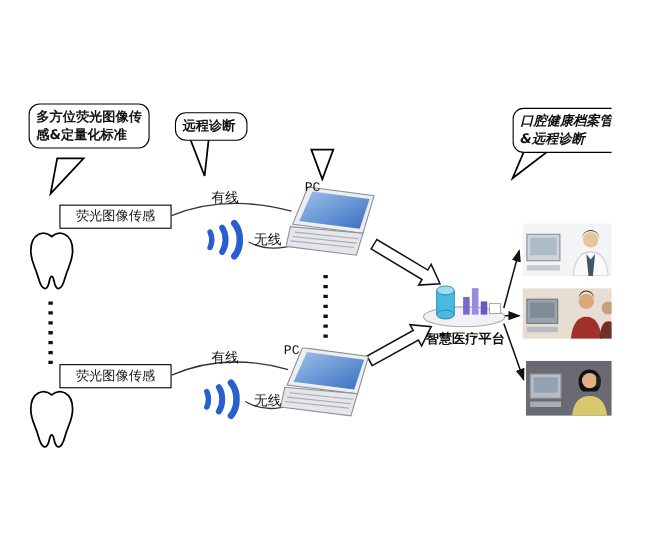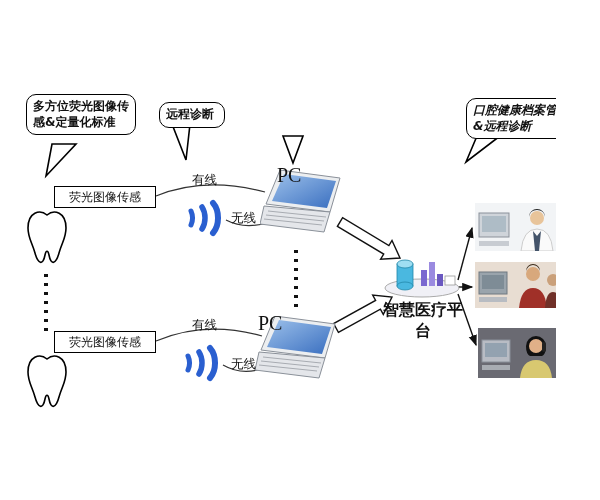--- a/index.html
+++ b/index.html
@@ -7,24 +7,24 @@
           font-family:"DejaVu Sans","Liberation Sans",sans-serif;color:#111;}
   svg.layer{position:absolute;left:0;top:0;z-index:1;}
   .tail{fill:#fff;stroke:#000;stroke-width:1.6;}
   .curve{fill:none;stroke:#333;stroke-width:1.2;}
   .dots{stroke:#111;stroke-width:4;stroke-dasharray:3 6;}
   .thin{stroke:#111;stroke-width:1.4;fill:none;}
   .block{fill:#fff;stroke:#111;stroke-width:1.4;}
   .callout{position:absolute;z-index:3;background:#fff;border:1.6px solid #000;border-radius:10px;
            padding:4px 6px;font-size:12px;font-weight:bold;line-height:1.3;}
   .sensorbox{position:absolute;z-index:3;background:#fff;border:1px solid #000;
-             font-size:12px;line-height:16px;padding:2px 4px;text-align:center;}
+             font-size:12px;line-height:16px;padding:2px 4px;text-align:center;font-family:Liberation Mono, monospace;}
   .lbl{position:absolute;z-index:3;font-size:12.5px;font-family:Liberation Mono, monospace;}
-  .pc{font-family:Liberation Serif, serif;font-size:20px;}
-  .plat{font-weight:bold;font-size:16px;}
+  .pc{font-family:Liberation Mono, monospace;font-size:12px;}
+  .plat{font-weight:bold;font-size:12px;}
   .iconwrap{position:absolute;z-index:2;}
   .photo{position:absolute;z-index:2;}
 </style>
 </head>
 <body>
 
 <div class="canvas">
 
   <svg class="layer" width="600" height="500">
     <defs>

